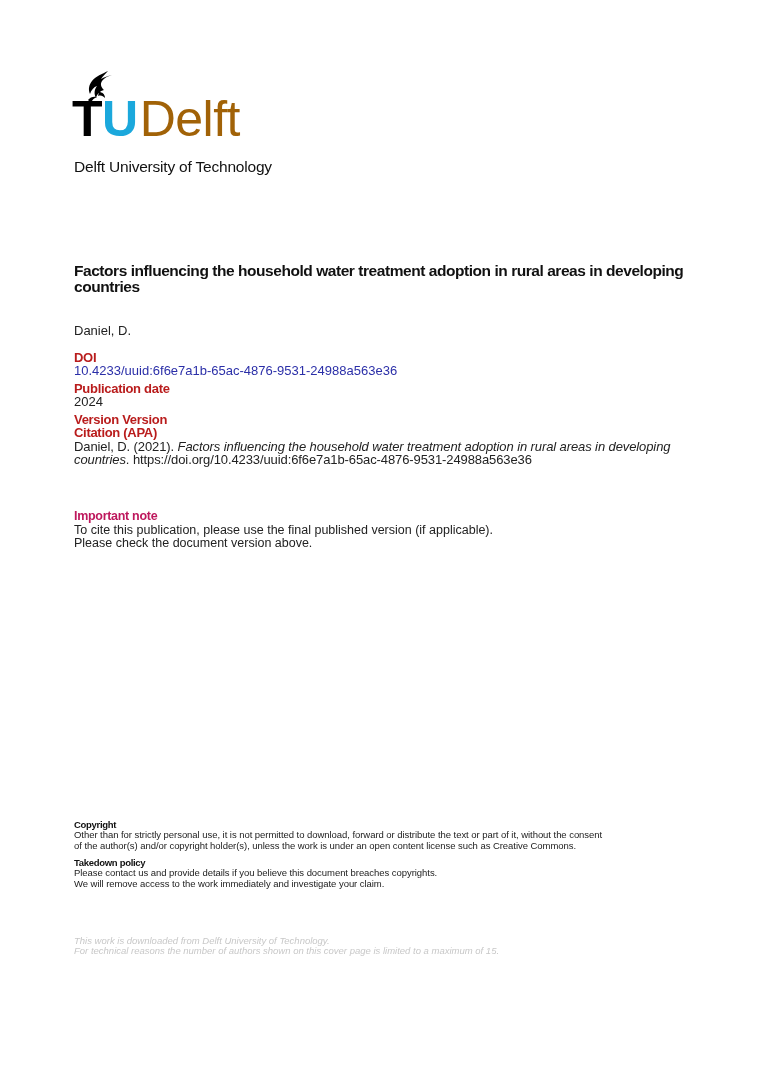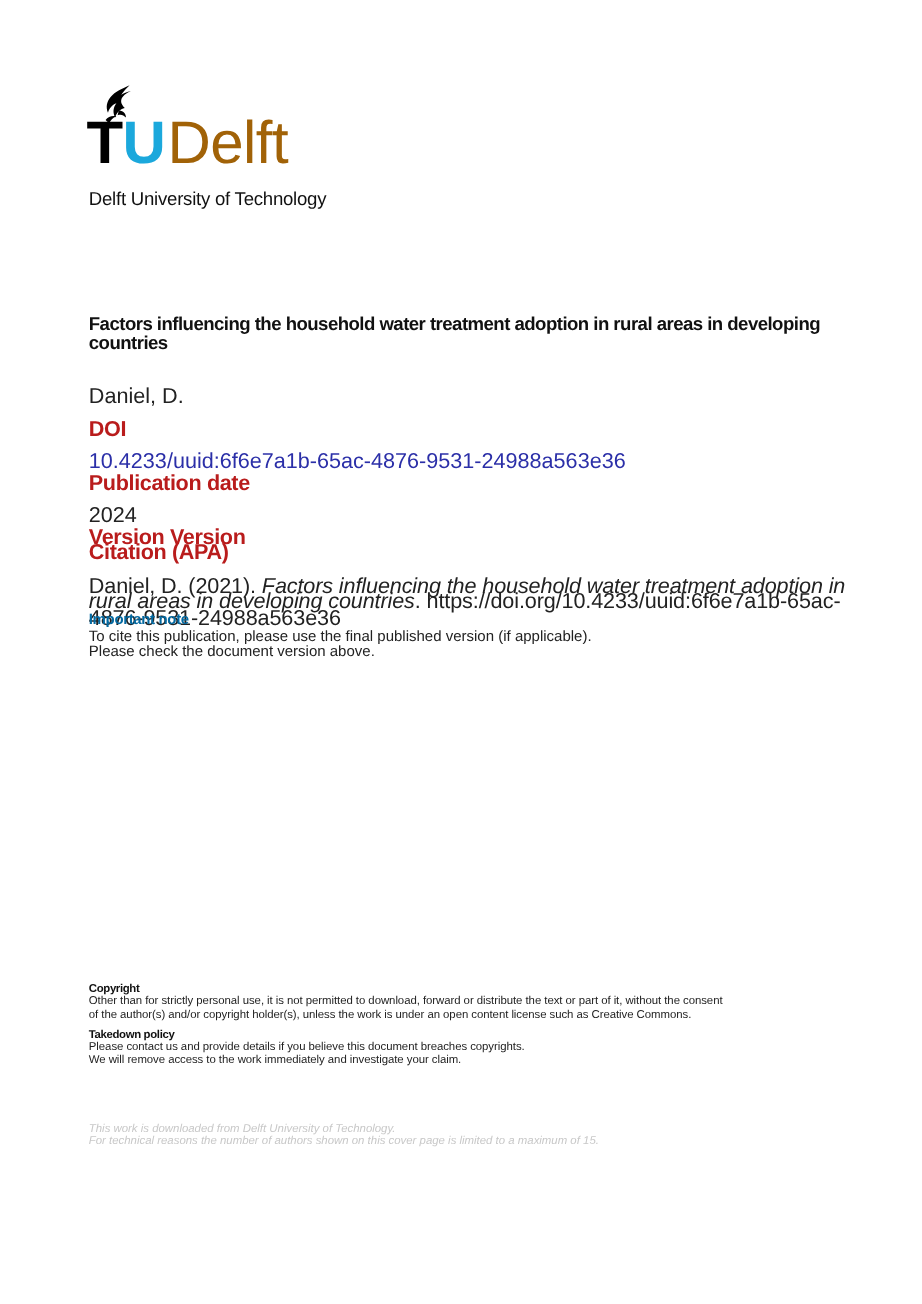--- a/index.html
+++ b/index.html
@@ -62,50 +62,50 @@
       line-height: 16px;
       font-weight: bold;
       letter-spacing: -0.45px;
       color: #111111;
     }
 
     .meta {
       left: 74px;
       top: 324px;
       width: 640px;
-      font-size: 18px;
+      font-size: 13px;
       line-height: 13.5px;
       color: #222222;
     }
     .meta .author { margin-bottom: 13px; }
     .meta .label {
       font-weight: bold;
       letter-spacing: -0.3px;
       color: #b91c1c;
     }
-    .meta .value { margin-bottom: 4px; margin-top: 14px; }
+    .meta .value { margin-bottom: 4px; }
     .meta .doi-link {
       color: #2b2fa8;
       text-decoration: none;
     }
     .meta .citation { letter-spacing: -0.1px; }
     .meta .citation em { font-style: italic; }
 
     .note {
       left: 74px;
       top: 510px;
       width: 620px;
       font-size: 12.5px;
       line-height: 13.5px;
       color: #222222;
     }
     .note .label {
       font-weight: bold;
       letter-spacing: -0.3px;
-      color: #0369a1;
+      color: #be185d;
     }
 
     .legal {
       left: 74px;
       width: 640px;
       font-size: 9.5px;
       line-height: 10.3px;
       color: #222222;
       letter-spacing: -0.05px;
     }

